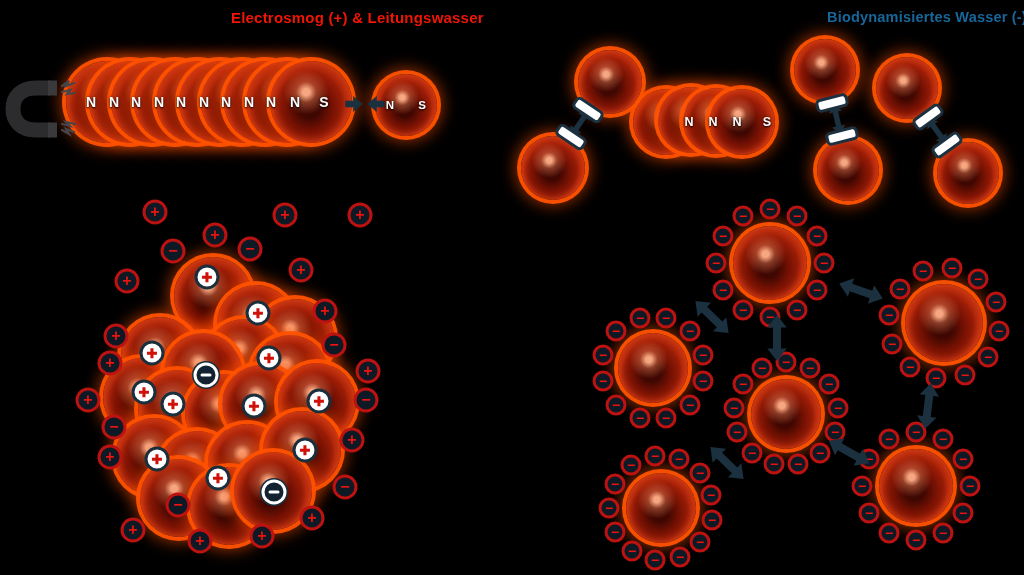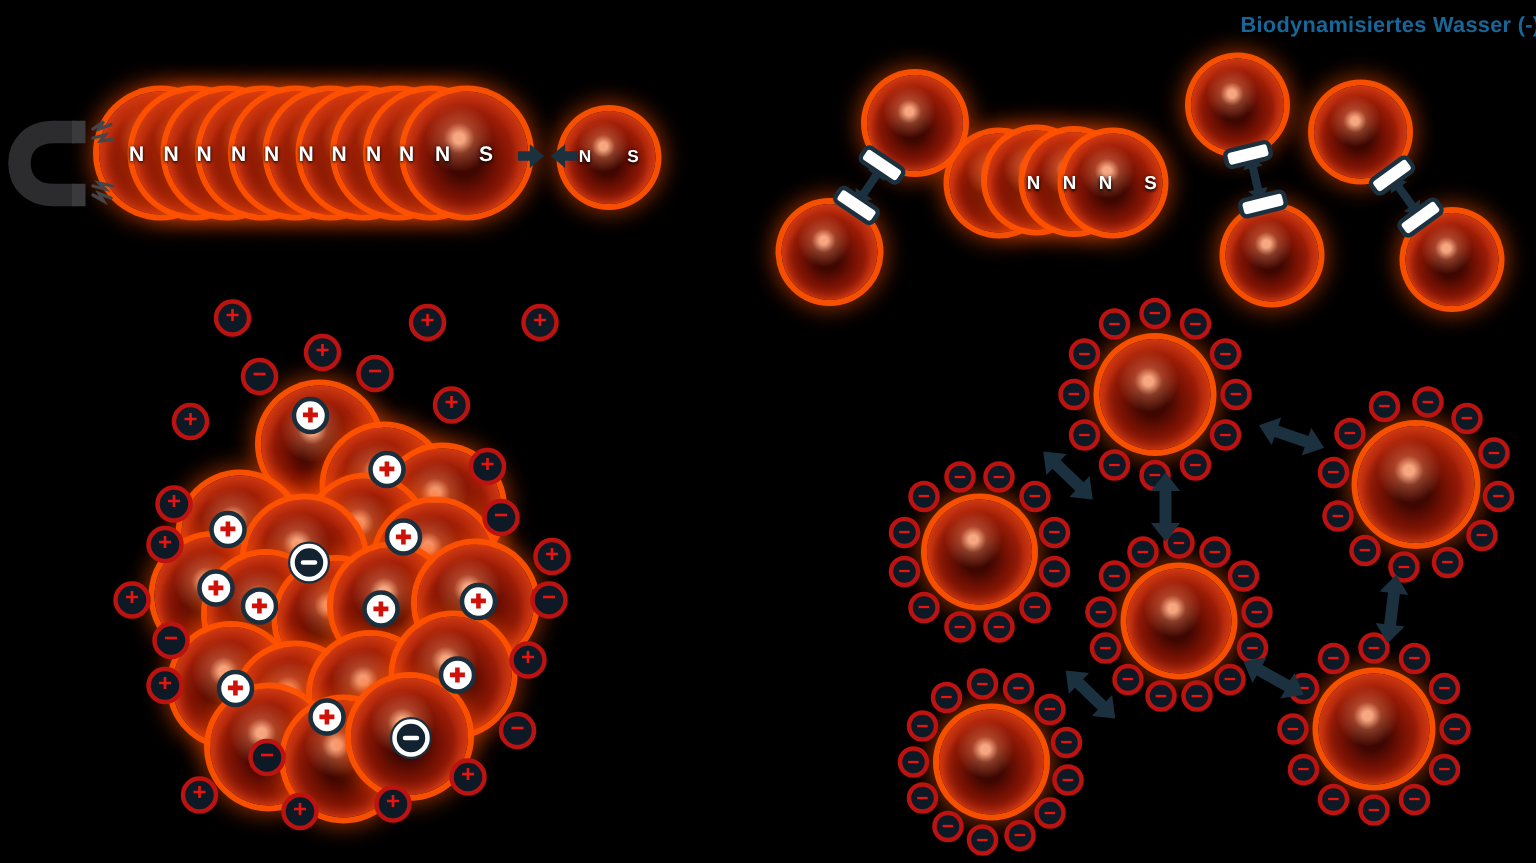--- a/index.html
+++ b/index.html
@@ -57,20 +57,21 @@
     background:#fff;border:3px solid #1c3140;
   }
   .arr{position:absolute;z-index:40;line-height:0;}
   .attr{position:absolute;z-index:40;display:flex;gap:3px;align-items:center;transform:translate(-50%,-50%);}
   .magnet{position:absolute;left:4px;top:72px;z-index:20;}
 </style>
 </head>
 <body>
 
 <div id="stage">
+  <div class="title left">Electrosmog (+) &amp; Leitungswasser</div>
   <div class="title right">Biodynamisiertes Wasser (-)</div>
 
   <svg class="magnet" width="82" height="72" viewBox="0 0 82 72">
     <path d="M46 16 H32 C17 16 9 25 9 37 C9 49 17 58 32 58 H46" fill="none" stroke="#2c2c2e" stroke-width="15"></path>
     <rect x="44" y="8.5" width="9" height="15" fill="#3a3a3d"></rect>
     <rect x="44" y="50.5" width="9" height="15" fill="#3a3a3d"></rect>
     <g stroke="#45454a" stroke-width="2.2" fill="none" stroke-linecap="round">
       <path d="M58 14 l7 -5 l-3 5 l8 -3"></path>
       <path d="M58 20 l8 -2 l-3 4 l8 -1"></path>
       <path d="M58 52 l8 2 l-4 -4 l9 2"></path>

